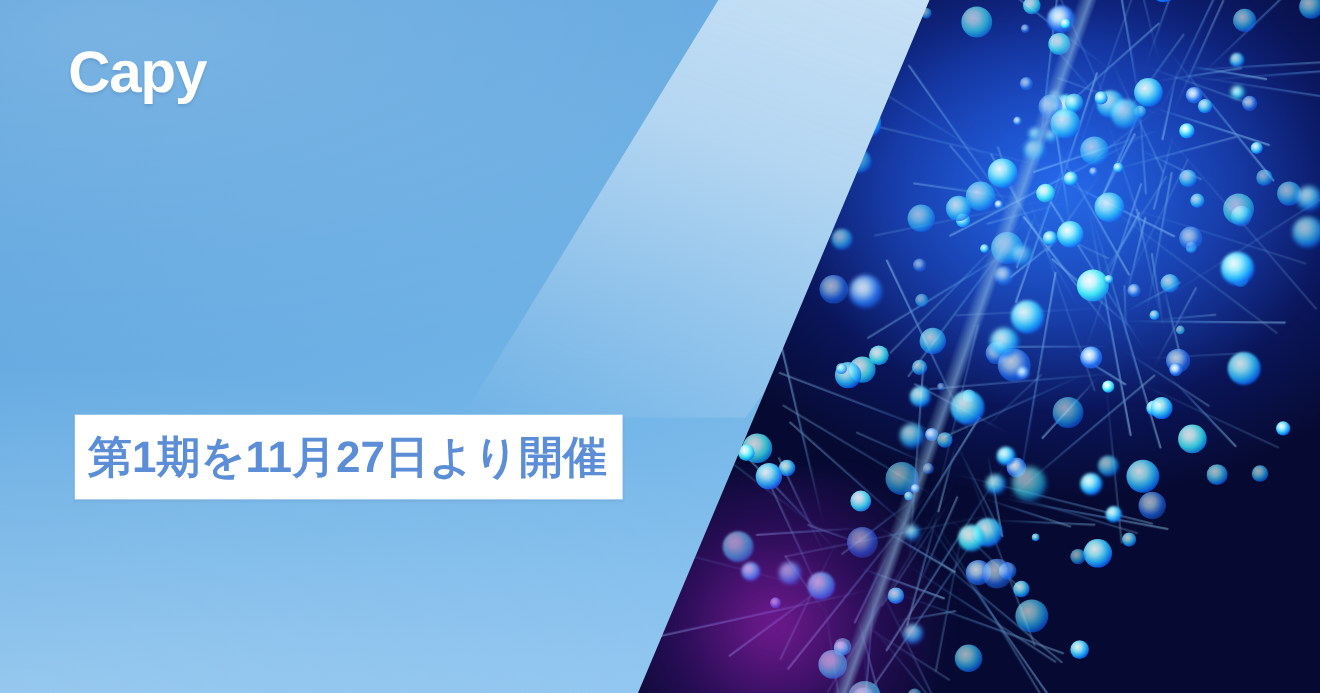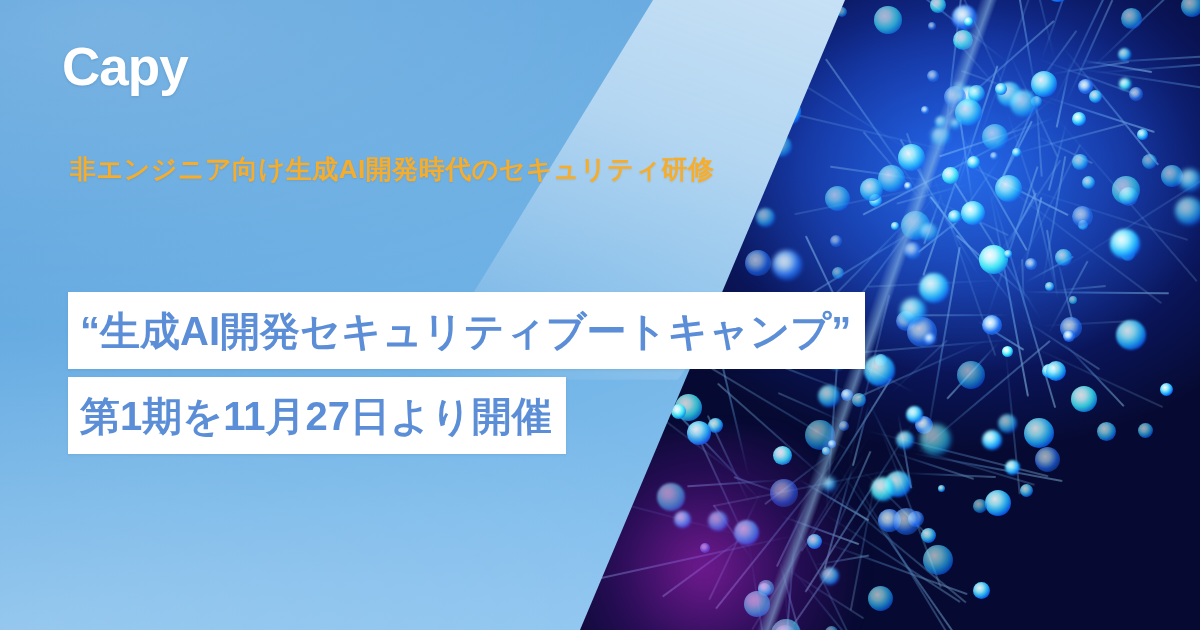--- a/index.html
+++ b/index.html
@@ -442,22 +442,18 @@
       </div>
     <div class="magenta-glow"></div>
     <div class="photo-bloom"></div>
   </div>
   <div class="seam"></div>
 
   <div class="logo">
     <div class="logo-word">Capy</div>
   </div>
 
-  <div class="eyebrow">非エンジニア向け生成AI開発時代のセキュリティ研修</div>
-
-  <div class="band" id="band2">
-    <span>“生成AI開発セキュリティブートキャンプ”</span>
-  </div>
+
   <div class="band" id="band3">
     <span>第1期を11月27日より開催</span>
   </div>
 
 </div>
 
 </body></html>

